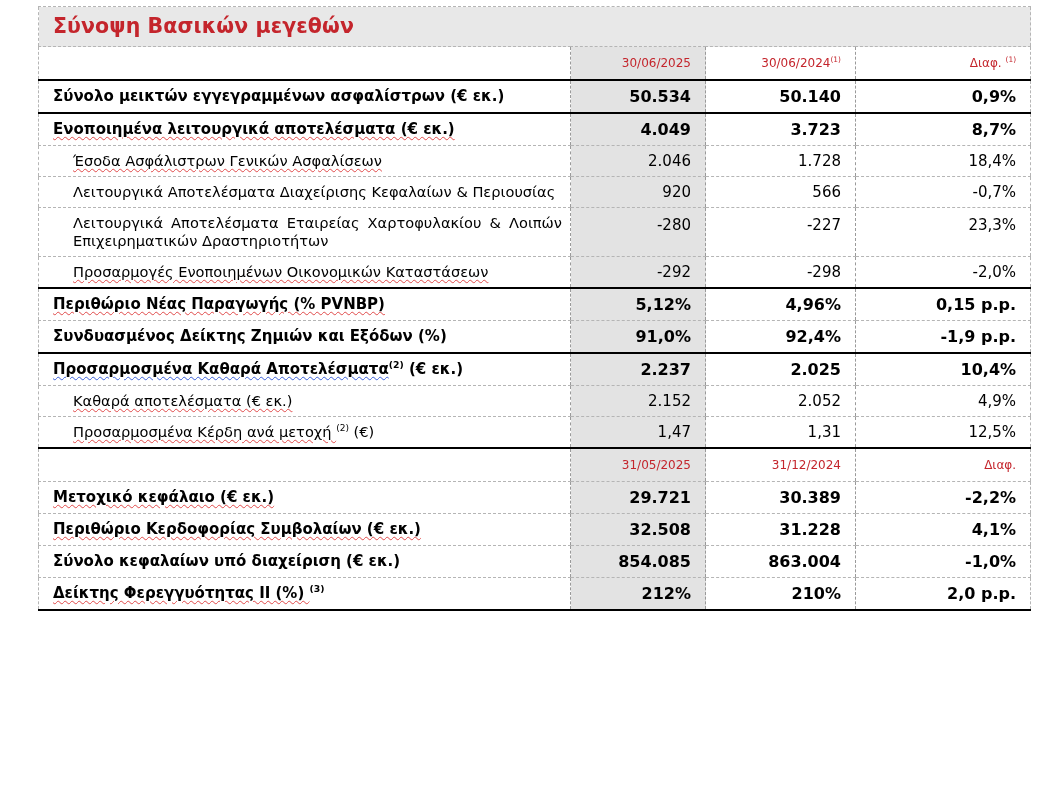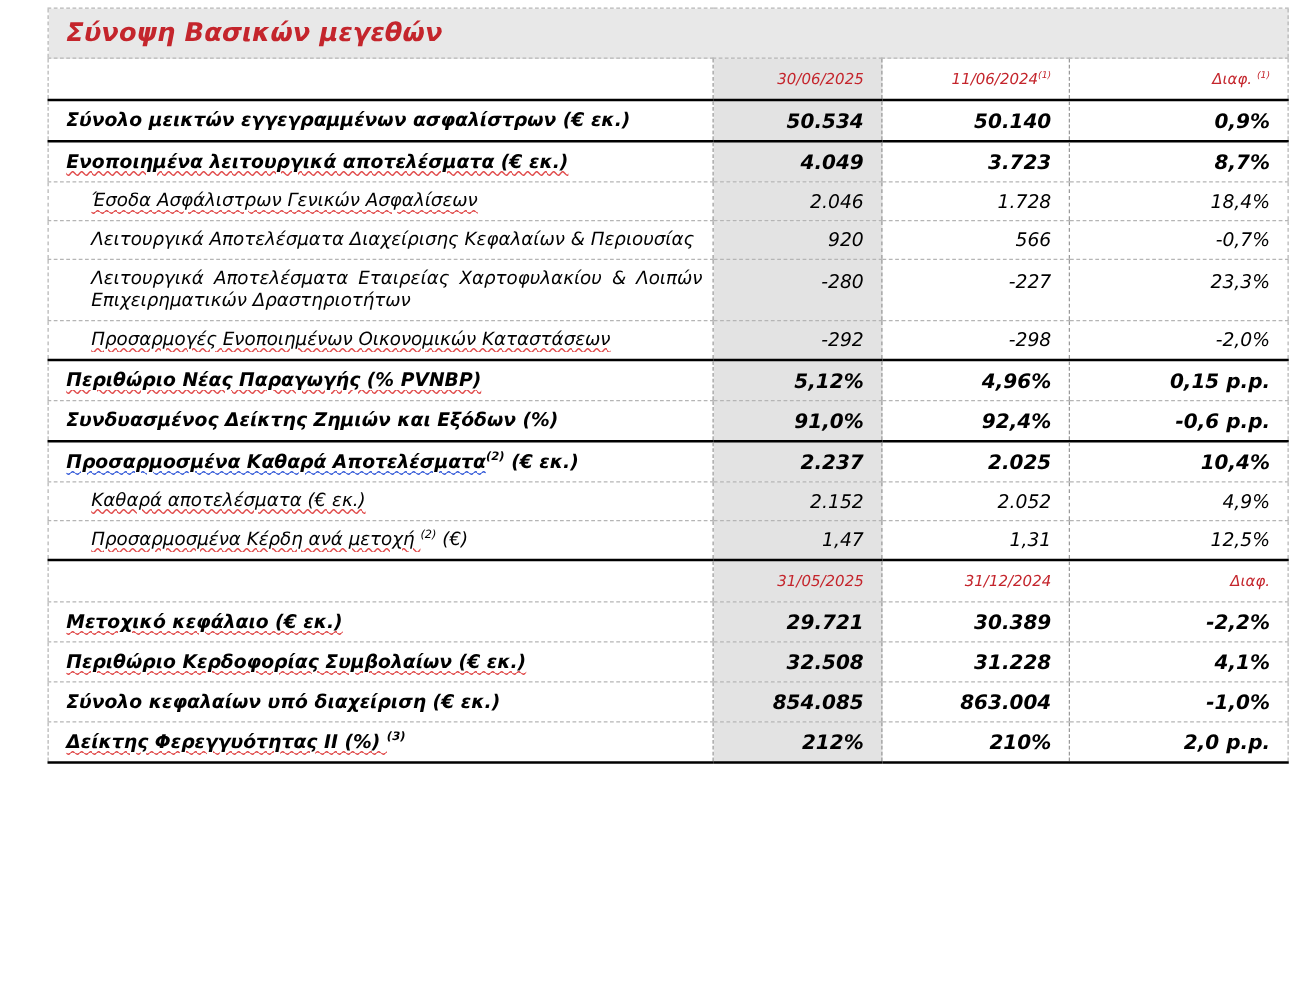--- a/index.html
+++ b/index.html
@@ -12,21 +12,20 @@
     height: 806px;
     font-family: "DejaVu Sans", "Liberation Sans", sans-serif;
     overflow: hidden;
   }
   .page {
     position: relative;
     width: 1050px;
     height: 722px;
     box-sizing: border-box;
     padding: 6px 20px 0 38px;
-    font-style: italic;
   }
   table.summary {
     width: 992px;
     border-collapse: collapse;
     table-layout: fixed;
     border-left: 1px dashed #b5b5b5;
     border-right: 1px dashed #b5b5b5;
   }
   col.c-label { width: 532px; }
   col.c-v1    { width: 135px; }
@@ -129,21 +128,21 @@
     </colgroup>
     <tbody>
 
       <tr class="title-row">
         <td colspan="4">Σύνοψη Βασικών μεγεθών</td>
       </tr>
 
       <tr class="solid-bottom">
         <td class="hdr"></td>
         <td class="hdr shade sep-l">30/06/2025</td>
-        <td class="hdr sep-l"><span>11/06/2024</span><sup>(1)</sup></td>
+        <td class="hdr sep-l"><span>30/06/2024</span><sup>(1)</sup></td>
         <td class="hdr sep-l"><span>Διαφ.</span> <sup>(1)</sup></td>
       </tr>
 
       <tr class="solid-bottom">
         <td class="lbl bold">Σύνολο μεικτών εγγεγραμμένων ασφαλίστρων (€ εκ.)</td>
         <td class="val bold shade sep-l">50.534</td>
         <td class="val bold sep-l">50.140</td>
         <td class="val bold sep-l">0,9%</td>
       </tr>
 
@@ -187,21 +186,21 @@
         <td class="lbl bold"><span class="sq">Περιθώριο Νέας Παραγωγής (% PVNBP)</span></td>
         <td class="val bold shade sep-l">5,12%</td>
         <td class="val bold sep-l">4,96%</td>
         <td class="val bold sep-l">0,15 p.p.</td>
       </tr>
 
       <tr class="solid-bottom">
         <td class="lbl bold">Συνδυασμένος Δείκτης Ζημιών και Εξόδων (%)</td>
         <td class="val bold shade sep-l">91,0%</td>
         <td class="val bold sep-l">92,4%</td>
-        <td class="val bold sep-l">-0,6 p.p.</td>
+        <td class="val bold sep-l">-1,9 p.p.</td>
       </tr>
 
       <tr class="dash-bottom">
         <td class="lbl bold"><span class="sq-b">Προσαρμοσμένα Καθαρά Αποτελέσματα</span><sup>(2)</sup><span> (€ εκ.)</span></td>
         <td class="val bold shade sep-l">2.237</td>
         <td class="val bold sep-l">2.025</td>
         <td class="val bold sep-l">10,4%</td>
       </tr>
 
       <tr class="dash-bottom">

